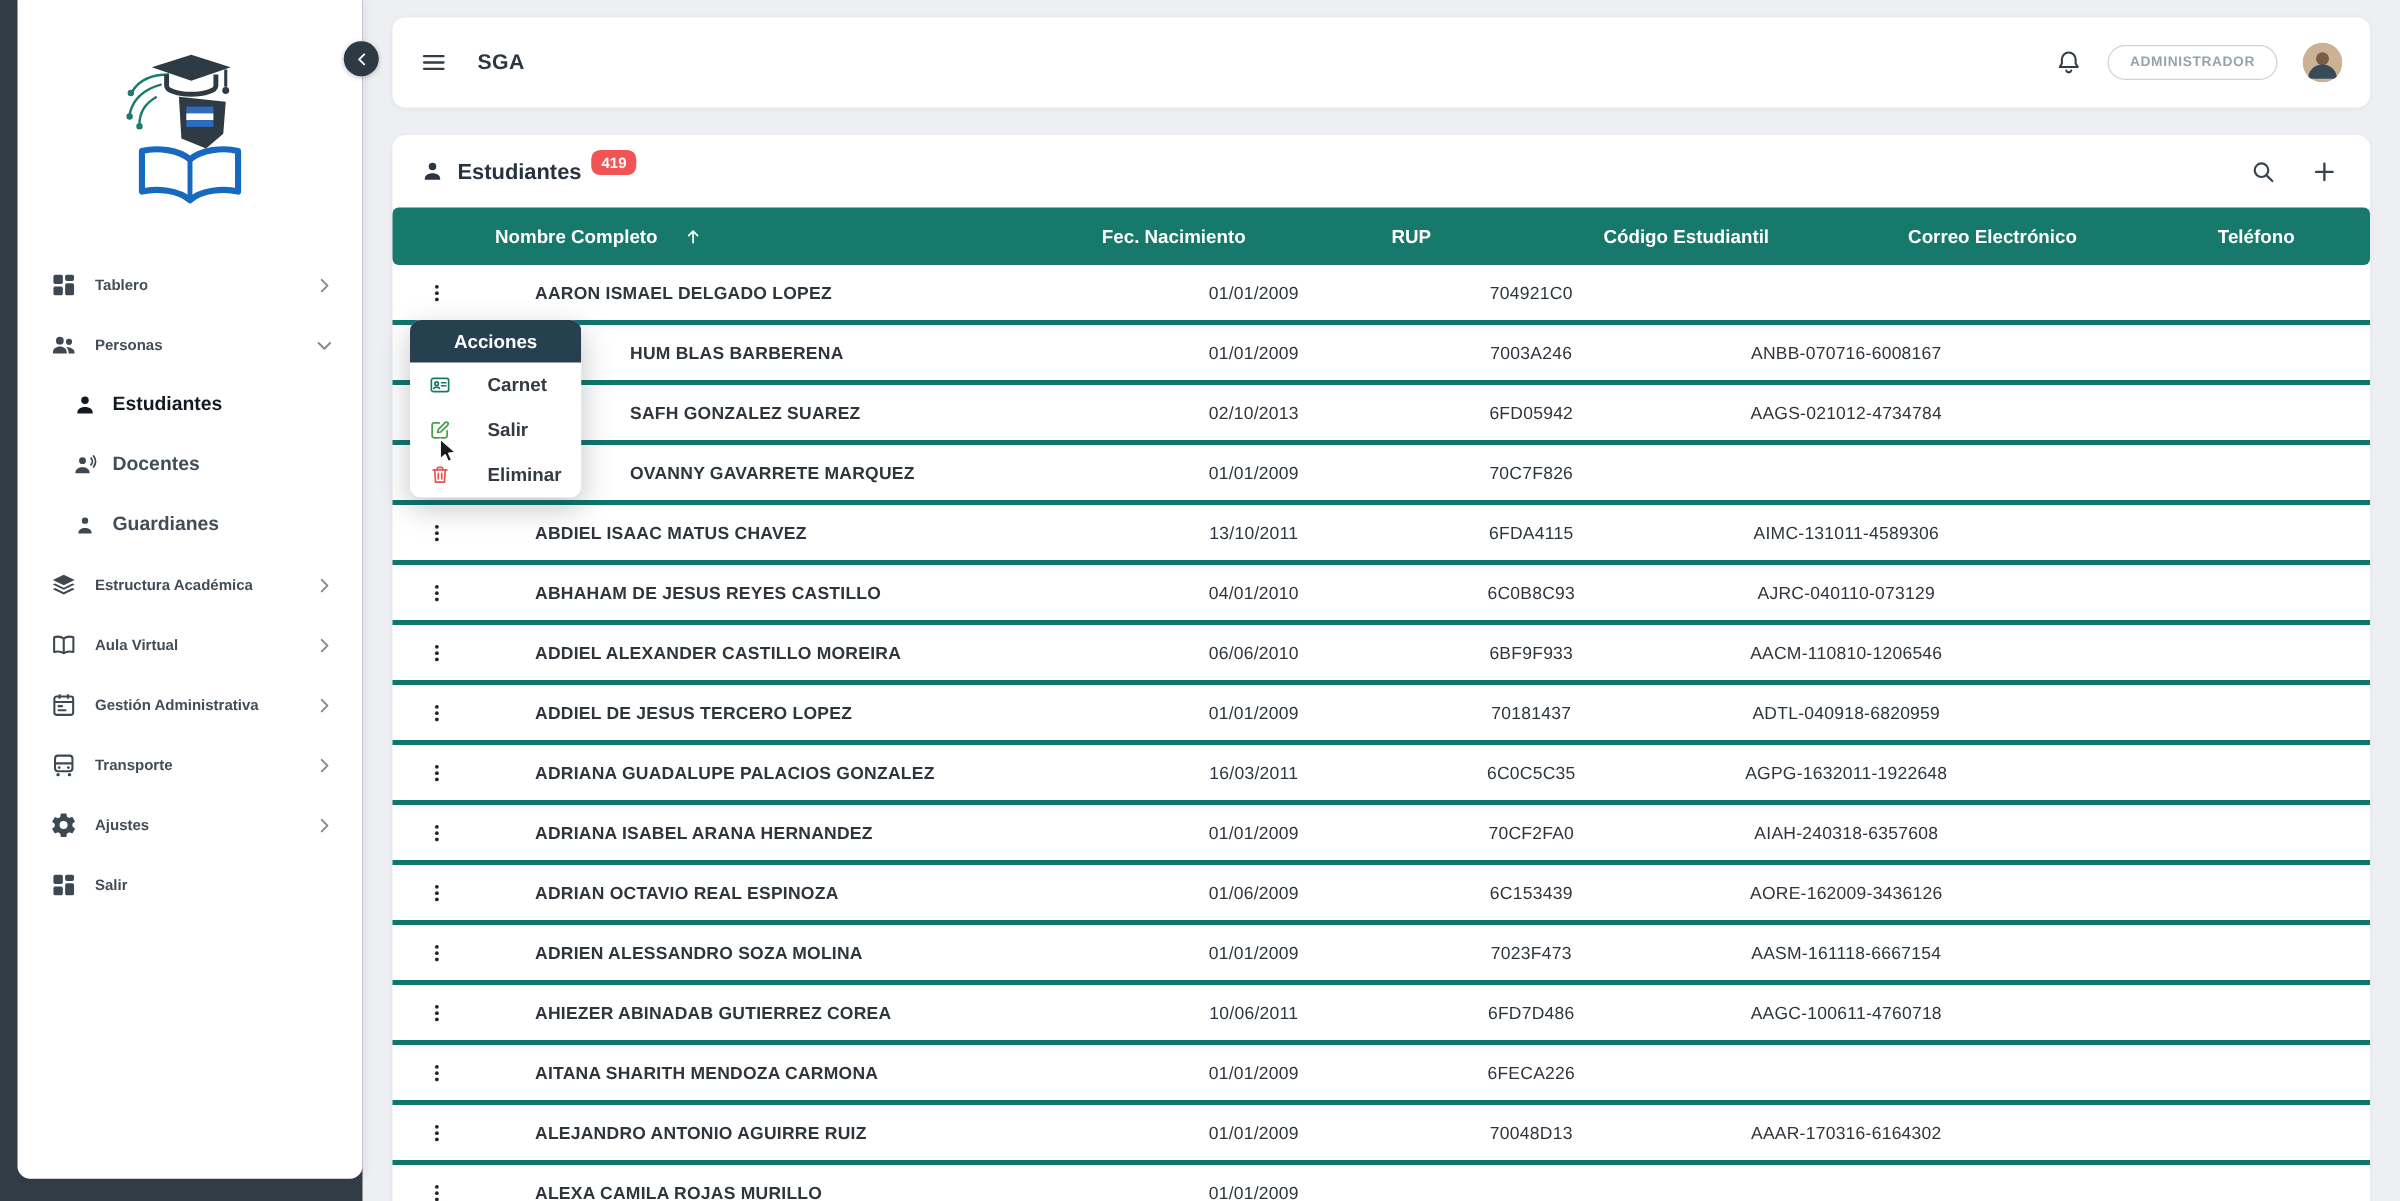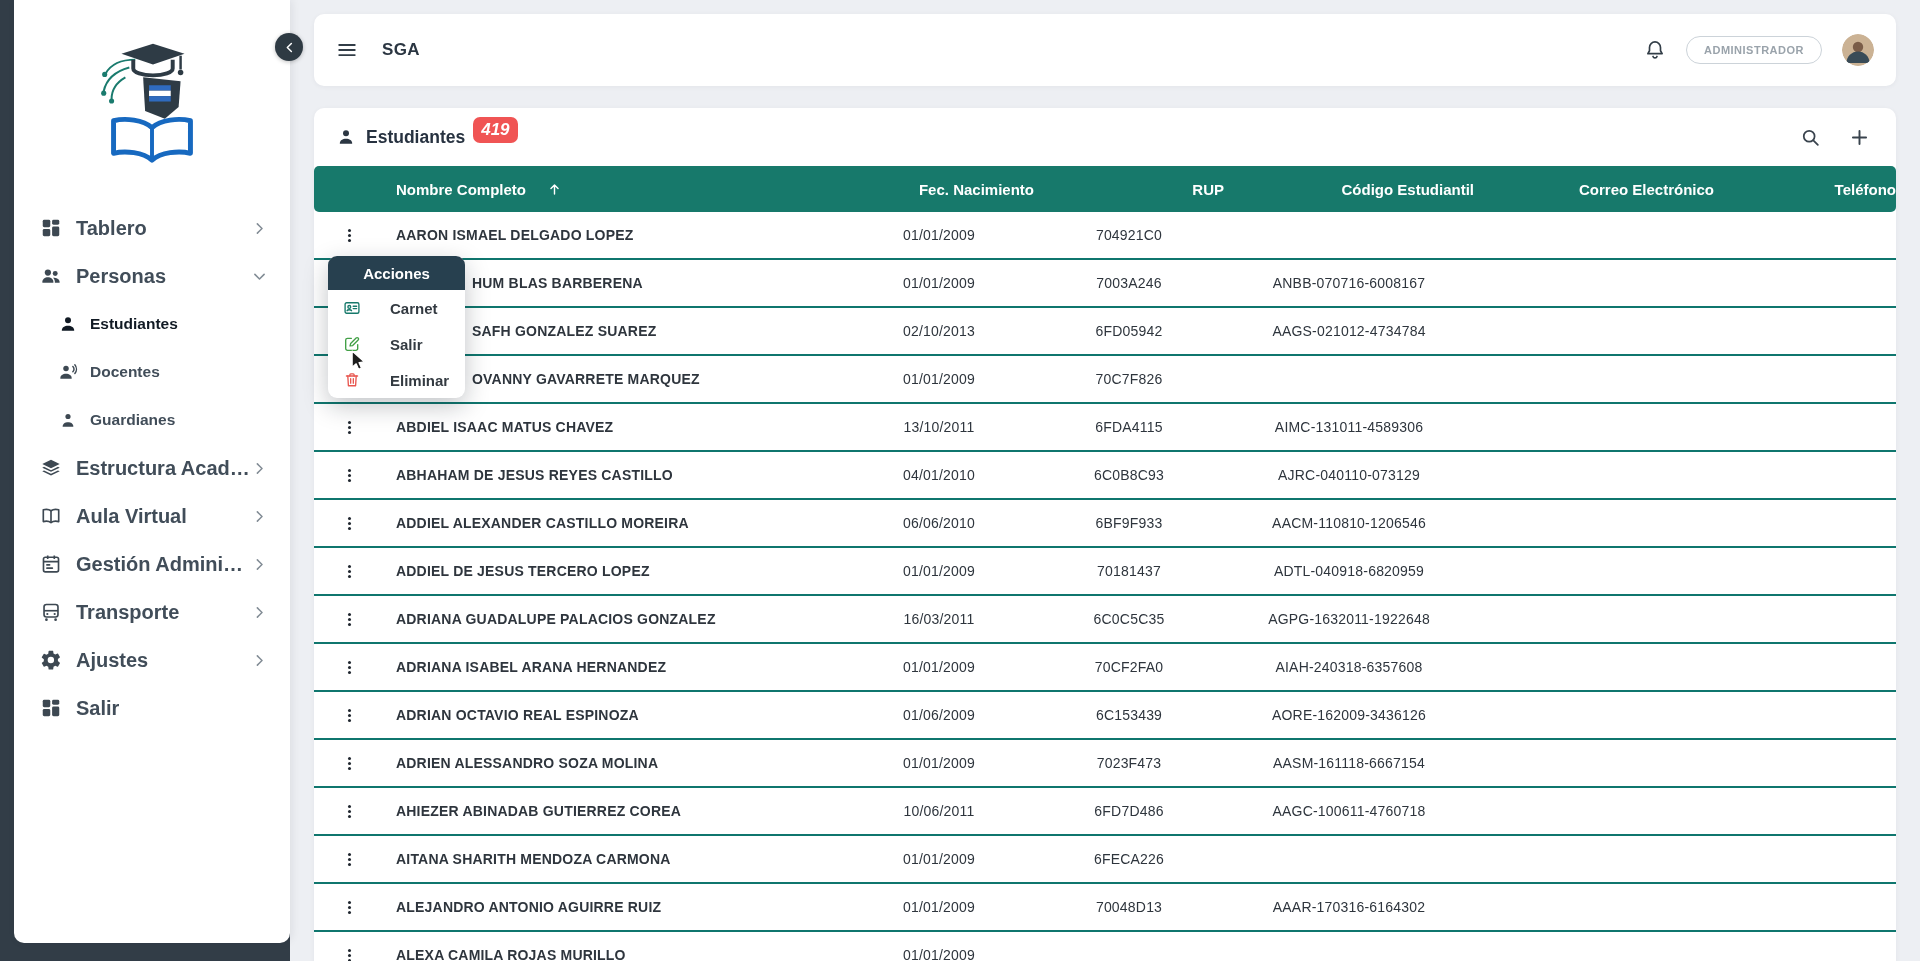--- a/index.html
+++ b/index.html
@@ -22,21 +22,21 @@
     position: absolute; right: -13px; top: 33px; width: 28px; height: 28px;
     border-radius: 50%; background: #2e3a43; border: none; color: #fff;
     display: flex; align-items: center; justify-content: center; cursor: pointer; z-index: 30;
     box-shadow: 0 1px 4px rgba(0,0,0,.25);
   }
   .collapse-btn .icon { width: 15px; height: 15px; }
   .logo-wrap { height: 200px; display: flex; justify-content: center; align-items: flex-start; padding-top: 34px; }
   .menu { padding-top: 4px; }
   .menu-item {
     display: flex; align-items: center; height: 48px; padding: 0 22px 0 26px;
-    color: #414d59; font-size: 20px; font-weight: 600; cursor: pointer; white-space: nowrap;
+    color: #414d59; font-size: 12px; font-weight: 600; cursor: pointer; white-space: nowrap;
   }
   .menu-item .mi-icon { width: 22px; height: 22px; margin-right: 14px; color: #3d4852; flex: none; }
   .menu-item .mi-label { overflow: hidden; text-overflow: ellipsis; }
   .menu-item .mi-chevron { margin-left: auto; width: 17px; height: 17px; color: #828c95; flex: none; }
   .menu-item.sub { padding-left: 44px; font-size: 15.5px; }
   .menu-item.sub .mi-icon { width: 20px; height: 20px; margin-right: 12px; }
   .menu-item.active { color: #111a24; font-weight: 700; }
   .menu-item.active .mi-icon { color: #111a24; }
 
   
@@ -58,32 +58,32 @@
   }
   .avatar { width: 32px; height: 32px; border-radius: 50%; overflow: hidden; border: none; padding: 0; cursor: pointer; background: none; }
   .avatar svg { display: block; }
 
   
   .card { margin-top: 22px; background: #fff; border-radius: 10px; box-shadow: 0 1px 5px rgba(30,45,60,.05); min-height: 900px; }
   .card-header { height: 58px; display: flex; align-items: center; padding: 0 22px; }
   .title-icon { width: 20px; height: 20px; color: #2b3642; }
   .card-title { font-size: 17.5px; font-weight: 700; color: #273240; margin-left: 10px; }
   .count-badge {
-    background: var(--count-badge, #f05454); color: #fff; font-size: 17px; font-weight: 700;
-    padding: 3px 8px; border-radius: 7px; margin-left: 8px; transform: translateY(-7px); font-style: italic;
+    background: var(--count-badge, #f05454); color: #fff; font-size: 12px; font-weight: 700;
+    padding: 3px 8px; border-radius: 7px; margin-left: 8px; transform: translateY(-7px);
   }
   .header-actions { margin-left: auto; display: flex; gap: 28px; padding-right: 4px; }
   .header-actions .icon { width: 21px; height: 21px; color: #39434d; }
 
   .thead, .trow { display: grid; grid-template-columns: 70px 460px 190px 190px 250px 240px 1fr; align-items: center; }
   .thead { background: var(--table-header, #17796b); color: #fff; height: 46px; border-radius: 5px; font-size: 15px; font-weight: 700; }
-  .th { text-align: right; }
+  .th { text-align: center; }
   .th-name { display: flex; align-items: center; gap: 20px; padding-left: 12px; text-align: left; }
   .sort { width: 17px; height: 17px; color: #fff; }
-  .trow { height: 48px; border-bottom: 2px solid #0f766e; font-size: 14px; color: #2e353d; }
+  .trow { height: 48px; border-bottom: 4px solid #0f766e; font-size: 14px; color: #2e353d; gap: 32px; }
   .td-name { font-weight: 600; padding-left: 12px; letter-spacing: .2px; white-space: nowrap; overflow: hidden; }
   .td-center { text-align: center; letter-spacing: .2px; }
   
   .tbody .trow:nth-child(2) .td-name,
   .tbody .trow:nth-child(3) .td-name,
   .tbody .trow:nth-child(4) .td-name { padding-left: 88px; }
   .kebab { width: 100%; display: flex; justify-content: center; background: none; border: none; cursor: pointer; color: #1f262e; padding: 0; }
   .kebab .icon { width: 19px; height: 19px; }
 
   

